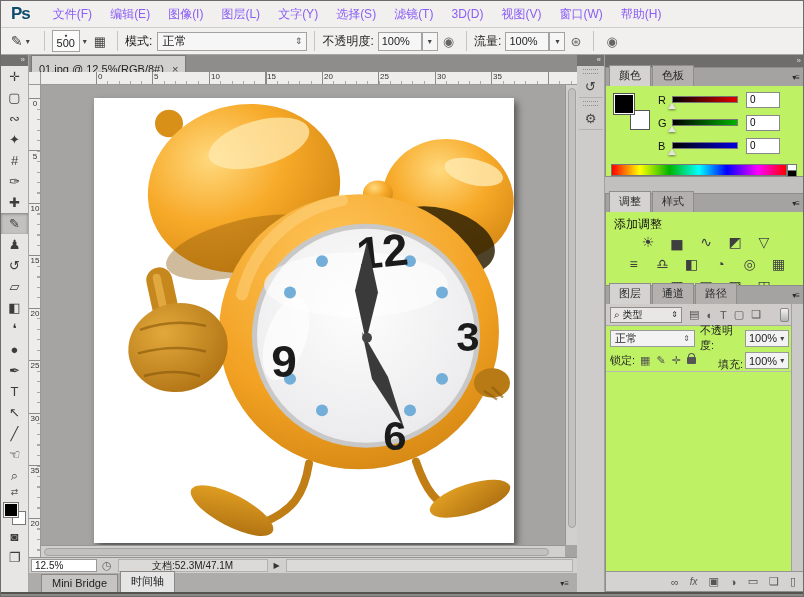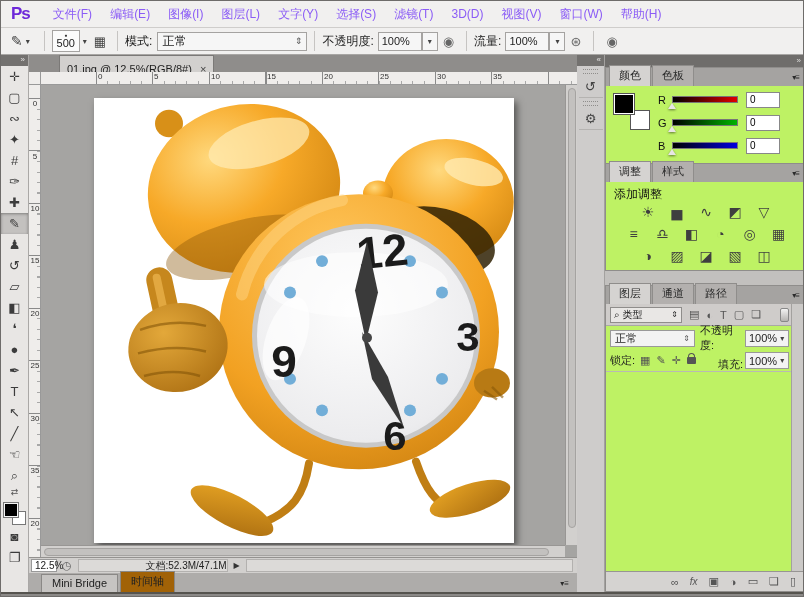--- a/index.html
+++ b/index.html
@@ -1,21 +1,21 @@
 <!DOCTYPE html>
 <html><head>
 <meta charset="utf-8">
 <style>
 * { margin:0; padding:0; box-sizing:border-box; }
 body { background:#555; font-family:"Liberation Sans","DejaVu Sans",sans-serif; }
 #app { position:relative; width:804px; height:597px; background:#bfbdbb; overflow:hidden; border:1px solid #6e6c6a; }
 
 
 .menubar { position:absolute; left:0; top:0; width:804px; height:27px; background:#f1f0ef; border-bottom:1px solid #cfcdcb; display:flex; align-items:center; padding-left:10px; }
-.pslogo { color:#6d28d9; font-weight:bold; font-size:17px; margin-right:14px; letter-spacing:-1px; }
+.pslogo { color:#0c4a6e; font-weight:bold; font-size:17px; margin-right:14px; letter-spacing:-1px; }
 .menu-item { font-size:12px; color:#8b5cf6; padding:4px 9px; cursor:default; }
 
 
 .optionsbar { position:absolute; left:0; top:27px; width:804px; height:27px; background:#f1f0ef; border-bottom:1px solid #a8a6a4; display:flex; align-items:center; padding-left:6px; font-size:12px; color:#1d1d1d; }
 .osep { width:1px; height:20px; background:#c6c4c2; margin:0 7px; }
 .obtn { display:flex; align-items:center; justify-content:center; height:20px; padding:0 4px; color:#444; }
 .sizebox { width:28px; height:22px; background:#fbfbfb; border:1px solid #a5a3a1; display:flex; flex-direction:column; align-items:center; line-height:1; }
 .sizebox .dot { font-size:5px; margin-top:2px; color:#333; }
 .sizebox .num { font-size:11px; color:#222; }
 .ddarrow { font-size:8px; color:#444; padding:0 3px; }
@@ -30,42 +30,42 @@
 .tool { width:27px; height:21px; display:flex; align-items:center; justify-content:center; font-size:13px; color:#3c3c3c; cursor:default; }
 .tool.selected { background:#c3c1bf; box-shadow:inset 0 1px 3px rgba(0,0,0,.35); }
 .swatchwrap { position:relative; width:24px; height:24px; margin:4px auto 0; }
 .fgchip { position:absolute; left:1px; top:1px; width:14px; height:14px; background:#000; border:1px solid #f5f5f5; outline:1px solid #777; z-index:2; }
 .bgchip { position:absolute; right:1px; bottom:1px; width:14px; height:14px; background:#fff; border:1px solid #777; }
 .minirow { display:flex; align-items:center; justify-content:center; font-size:9px; color:#555; height:12px; }
 
 
 .docarea { position:absolute; left:28px; top:54px; width:548px; height:537px; background:#b3b1af; }
 .tabbar { position:absolute; left:0; top:0; width:548px; height:17px; background:#8f8d8b; }
-.doctab { position:absolute; left:2px; top:0; height:27px; background:#d2d0ce; border:1px solid #7b7977; border-bottom:none; display:flex; align-items:center; padding:0 7px; font-size:11px; color:#1e1e1e;margin-left:28px; }
+.doctab { position:absolute; left:2px; top:0; height:27px; background:#d2d0ce; border:1px solid #7b7977; border-bottom:none; display:flex; align-items:center; padding:0 7px; font-size:11px; color:#1e1e1e; }
 .doctab .close { margin-left:8px; font-size:11px; color:#444; }
 .corner { position:absolute; left:0; top:17px; width:12px; height:13px; background:#efedeb; border-right:1px solid #999; border-bottom:1px solid #999; }
 .hruler { position:absolute; left:12px; top:17px; width:536px; height:13px; background-color:#efedeb; border-bottom:1px solid #999;
   background-image: repeating-linear-gradient(to right,#8a8a8a 0 1px,transparent 1px 56.5px), repeating-linear-gradient(to right,#a8a8a8 0 1px,transparent 1px 11.3px);
   background-size: auto 13px, auto 4px; background-position: 55px 0, 55px 9px; background-repeat:no-repeat; }
 .hruler span { position:absolute; top:0; font-size:8px; color:#333; }
 .viewport { position:absolute; left:0; top:30px; width:548px; height:472px; background:#a5a4a2; overflow:hidden; }
 .vruler { position:absolute; left:0; top:0; width:12px; height:472px; background-color:#efedeb; border-right:1px solid #999;
   background-image: repeating-linear-gradient(to bottom,#8a8a8a 0 1px,transparent 1px 52.5px), repeating-linear-gradient(to bottom,#a8a8a8 0 1px,transparent 1px 10.5px);
   background-size: 12px auto, 4px auto; background-position: 0 13px, 8px 13px; background-repeat:no-repeat; }
 .vruler span { position:absolute; left:1px; width:10px; font-size:8px; line-height:7px; color:#333; text-align:center; word-break:break-all; }
 .canvas { position:absolute; left:65px; top:13px; width:420px; height:445px; background:#fff; box-shadow:3px 4px 7px rgba(0,0,0,.5); }
 .vscroll { position:absolute; right:0; top:0; width:12px; height:460px; background:#d2d0ce; border-left:1px solid #989694; }
 .vscroll .thumb { position:absolute; left:2px; top:3px; width:8px; height:440px; background:#c3c1bf; border:1px solid #a5a3a1; border-radius:4px; }
 .hscroll { position:absolute; left:12px; bottom:0; width:524px; height:12px; background:#d2d0ce; border-top:1px solid #989694; }
 .hscroll .thumb { position:absolute; top:2px; left:3px; width:505px; height:8px; background:#c3c1bf; border:1px solid #a5a3a1; border-radius:4px; }
 .statusbar { position:absolute; left:0; top:502px; width:548px; height:16px; background:#d2d0ce; border-top:1px solid #949290; display:flex; align-items:center; font-size:10px; color:#222; }
-.zoombox { width:26px; height:13px; background:#fff; border:1px solid #999; margin-left:2px; padding:0 3px; font-size:10px; line-height:12px; }
-.infobar { width:150px; height:13px; background:#dcdad8; border:1px solid #b3b1af; margin-left:6px; text-align:right; line-height:12px; }
+.zoombox { width:66px; height:13px; background:#fff; border:1px solid #999; margin-left:2px; padding:0 3px; font-size:10px; line-height:12px; }
+.infobar { width:150px; height:13px; background:#dcdad8; border:1px solid #b3b1af; margin-left:6px; text-align:center; line-height:12px; }
 .minibridgebar { position:absolute; left:0; top:518px; width:548px; height:19px; background:#aeacaa; display:flex; align-items:flex-end; }
-.mbtab { font-size:11px; color:#222; padding:2px 10px 3px; border:1px solid #8a8886; border-bottom:none; background:#a16207; margin-left:2px; }
+.mbtab { font-size:11px; color:#222; padding:2px 10px 3px; border:1px solid #8a8886; border-bottom:none; background:#e5e5e5; margin-left:2px; }
 .mbtab.active { background:#c6c4c2; margin-left:12px; }
 
 
 .icondock { position:absolute; left:576px; top:54px; width:28px; height:537px; background:#cecccb; border-right:1px solid #a3a19f; }
 .grip { height:5px; border-top:1px dotted #8f8d8b; border-bottom:1px dotted #8f8d8b; margin:3px 6px 2px; }
 .dockbtn { width:24px; height:22px; margin:1px auto; display:flex; align-items:center; justify-content:center; font-size:13px; color:#444; border-bottom:1px solid #b5b3b1; }
 
 
 .paneldock { position:absolute; left:604px; top:54px; width:200px; height:537px; background:#c2c0be; }
 .paneldockhead { height:12px; background:#6f6d6b; color:#dddcdb; font-size:8px; text-align:right; line-height:11px; padding-right:4px; }
@@ -437,21 +437,21 @@
         <span class="chlabel">B</span>
         <span class="chtrack" style="background:linear-gradient(to right,#000,#0000e0);"></span>
         <span class="chthumb"></span>
         <span class="chval">0</span>
       </div>
       <div class="spectrum"></div>
       <div class="spec-w"></div>
       <div class="spec-b"></div>
     </div>
 
-    <div class="panel" style="top:108px;height:108px;">
+    <div class="panel" style="top:138px;height:108px;">
       <div class="ptabs">
         <span class="ptab active">调整</span>
         <span class="ptab">样式</span>
         <span class="pmenu">▾≡</span>
       </div>
       <div class="addlabel">添加调整</div>
       <div class="adjrow" style="top:40px;">
         <span class="adjic">☀</span>
         <span class="adjic">▅</span>
         <span class="adjic">∿</span>

